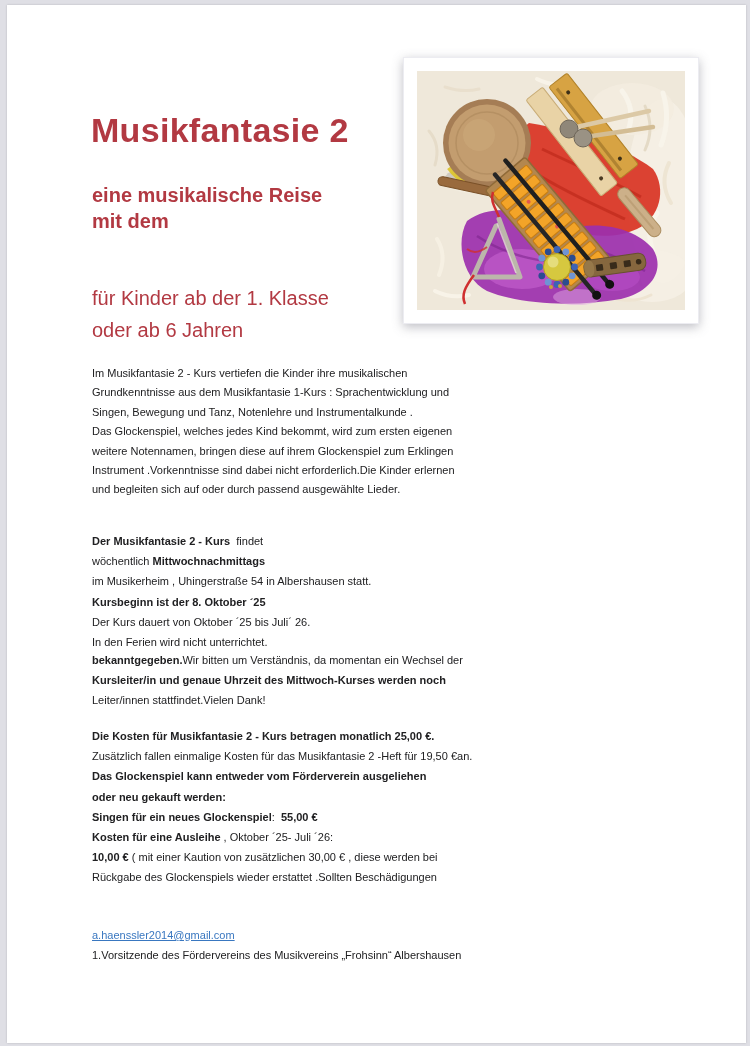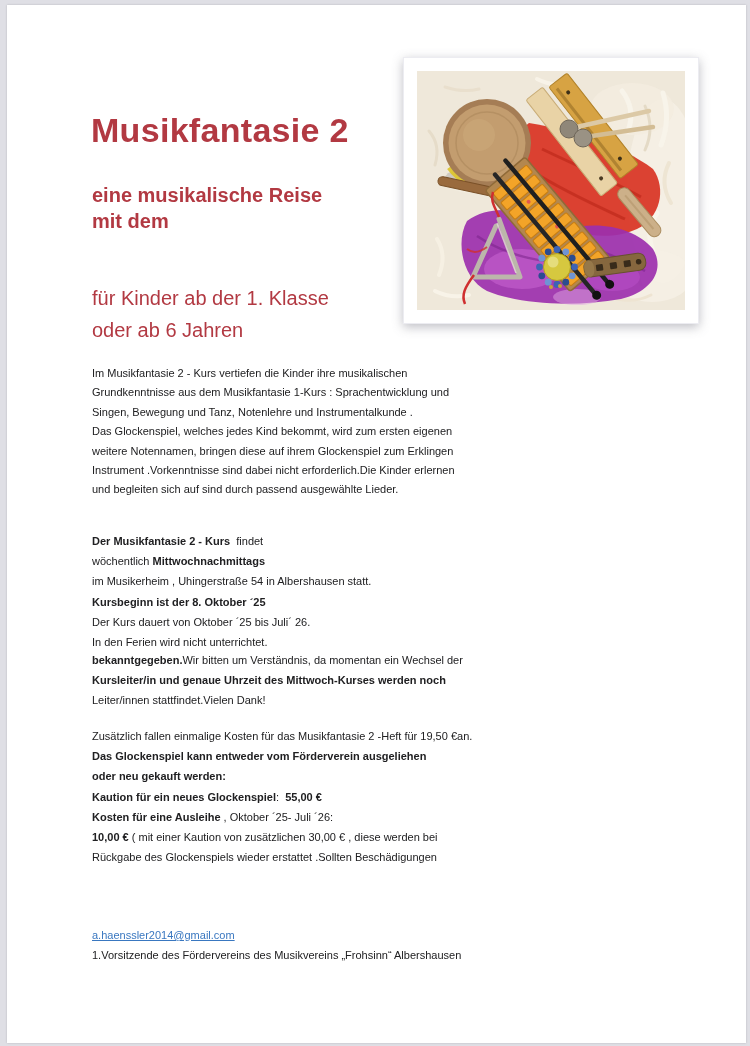--- a/index.html
+++ b/index.html
@@ -199,40 +199,41 @@
     </svg>
   </div>
 
   <div class="sec sec0">
       <div class="line"><span>Im Musikfantasie 2 - Kurs vertiefen die Kinder ihre musikalischen</span></div>
       <div class="line"><span>Grundkenntnisse aus dem Musikfantasie 1-Kurs : Sprachentwicklung und</span></div>
       <div class="line"><span>Singen, Bewegung und Tanz, Notenlehre und Instrumentalkunde .</span></div>
       <div class="line"><span>Das Glockenspiel, welches jedes Kind bekommt, wird zum ersten eigenen</span></div>
       <div class="line"><span>weitere Notennamen, bringen diese auf ihrem Glockenspiel zum Erklingen</span></div>
       <div class="line"><span>Instrument .Vorkenntnisse sind dabei nicht erforderlich.Die Kinder erlernen</span></div>
-      <div class="line"><span>und begleiten sich auf sind durch passend ausgewählte Lieder.</span></div>
+      <div class="line"><span>und begleiten sich auf oder durch passend ausgewählte Lieder.</span></div>
     </div>
   <div class="sec sec1">
       <div class="line"><span class="b">Der Musikfantasie 2 - Kurs</span><span>  findet</span></div>
       <div class="line"><span>wöchentlich </span><span class="b">Mittwochnachmittags</span></div>
       <div class="line"><span>im Musikerheim , Uhingerstraße 54 in Albershausen statt.</span></div>
       <div class="line"><span class="b">Kursbeginn ist der 8. Oktober ´25</span></div>
       <div class="line"><span>Der Kurs dauert von Oktober ´25 bis Juli´ 26.</span></div>
       <div class="line"><span>In den Ferien wird nicht unterrichtet.</span></div>
     </div>
   <div class="sec sec2">
       <div class="line"><span class="b">bekanntgegeben.</span><span>Wir bitten um Verständnis, da momentan ein Wechsel der</span></div>
       <div class="line"><span class="b">Kursleiter/in und genaue Uhrzeit des Mittwoch-Kurses werden noch</span></div>
       <div class="line"><span>Leiter/innen stattfindet.Vielen Dank!</span></div>
     </div>
   <div class="sec sec3">
+      <div class="line"><span class="b">Die Kosten für Musikfantasie 2 - Kurs betragen monatlich 25,00 €.</span></div>
       <div class="line"><span>Zusätzlich fallen einmalige Kosten für das Musikfantasie 2 -Heft für 19,50 €an.</span></div>
       <div class="line"><span class="b">Das Glockenspiel kann entweder vom Förderverein ausgeliehen</span></div>
       <div class="line"><span class="b">oder neu gekauft werden:</span></div>
-      <div class="line"><span class="b">Kaution für ein neues Glockenspiel</span><span>:  </span><span class="b">55,00 €</span></div>
+      <div class="line"><span class="b">Singen für ein neues Glockenspiel</span><span>:  </span><span class="b">55,00 €</span></div>
       <div class="line"><span class="b">Kosten für eine Ausleihe</span><span> , Oktober ´25- Juli ´26:</span></div>
       <div class="line"><span class="b">10,00 €</span><span> ( mit einer Kaution von zusätzlichen 30,00 € , diese werden bei</span></div>
       <div class="line"><span>Rückgabe des Glockenspiels wieder erstattet .Sollten Beschädigungen</span></div>
     </div>
   <div class="sec sec4">
       <div class="line"><a href="#" class="email-link">a.haenssler2014@gmail.com</a></div>
       <div class="line"><span>1.Vorsitzende des Fördervereins des Musikvereins „Frohsinn“ Albershausen</span></div>
     </div>
 
 </div>

